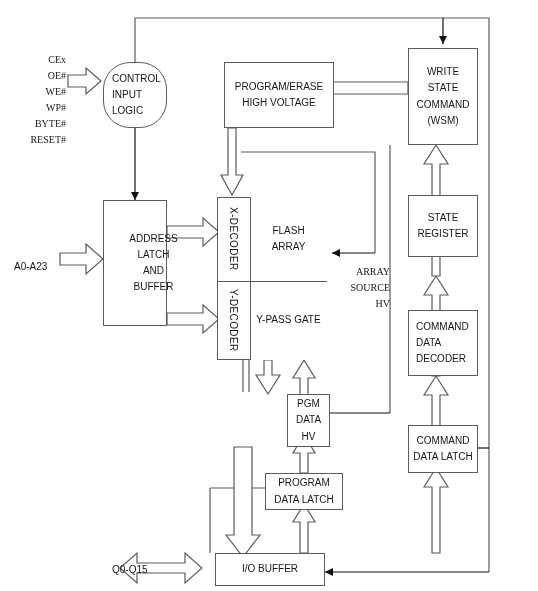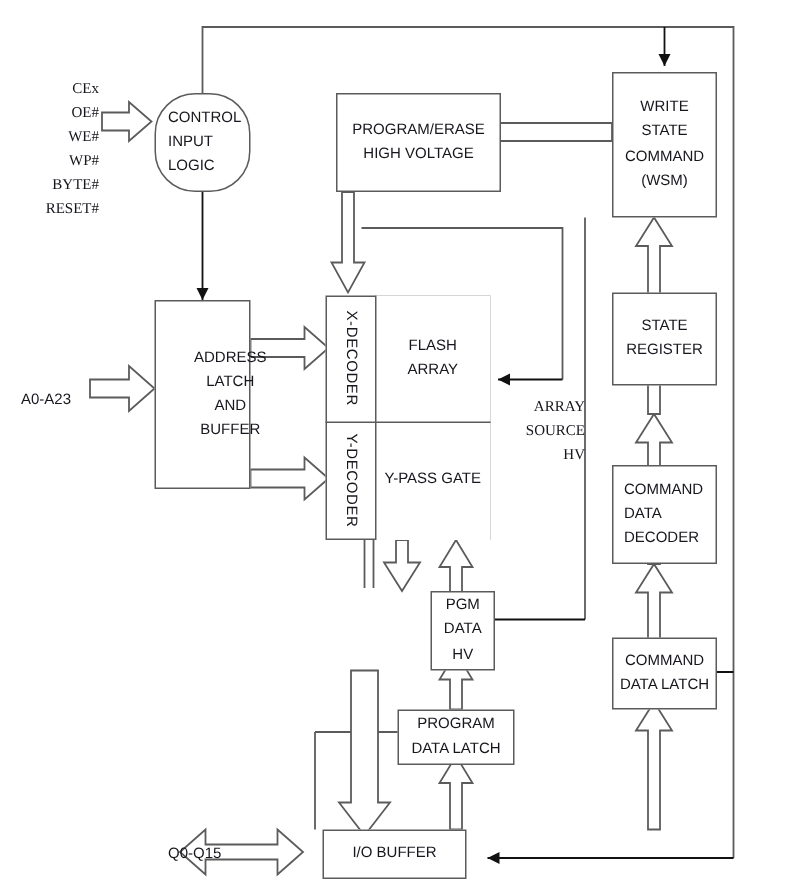--- a/index.html
+++ b/index.html
@@ -229,17 +229,17 @@
     <span>PGM</span>
     <span>DATA</span>
     <span>HV</span>
   </div>
 
   <div class="blk" style="left:265px; top:473px; width:78px; height:37px;">
     <span>PROGRAM</span>
     <span>DATA LATCH</span>
   </div>
 
-  <div class="blk" style="left:215px; top:553px; width:96px; height:33px;">
+  <div class="blk" style="left:215px; top:553px; width:110px; height:33px;">
     <span>I/O BUFFER</span>
   </div>
 
 </div>
 
 </body></html>

